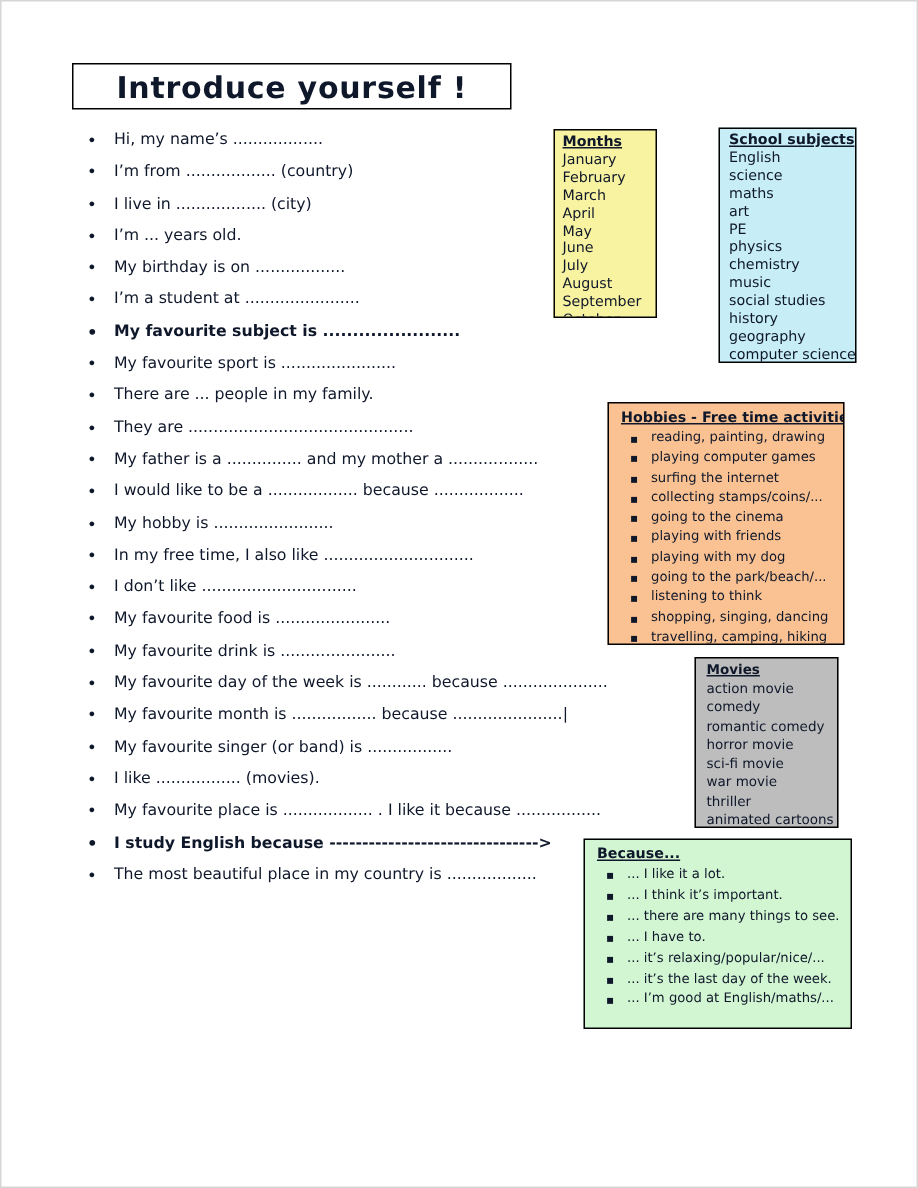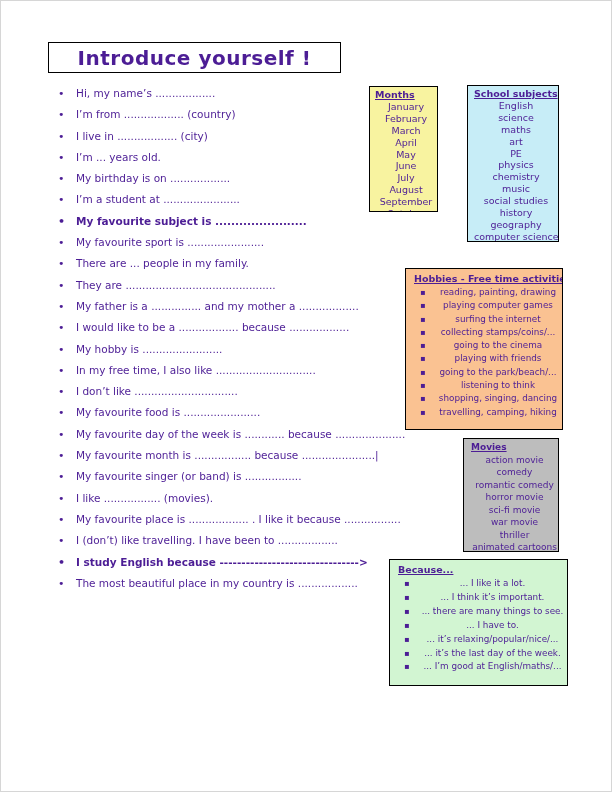--- a/index.html
+++ b/index.html
@@ -3,21 +3,21 @@
 <meta charset="utf-8">
 <style>
   html,body { margin:0; padding:0; background:#ffffff; }
   .page {
     position: relative;
     width: 612px; height: 792px;
     background: #ffffff;
     border: 1px solid #d6d6d6;
     box-sizing: border-box;
     font-family: "DejaVu Sans", "Liberation Sans", sans-serif;
-    color: #4c1d95;
+    color: #0f172a;
     overflow: hidden;
   }
   .title-box {
     position: absolute; left: 47px; top: 41px;
     width: 293px; height: 31px;
     border: 1.5px solid #000;
     display: flex; align-items: center; justify-content: center;
     font-weight: bold; font-size: 20px; letter-spacing: 0.5px;
     box-sizing: border-box;
   }
@@ -43,21 +43,21 @@
     position: absolute;
     border: 1px solid #000;
     box-sizing: border-box;
     overflow: hidden;
   }
   .box-title {
     font-weight: bold;
     text-decoration: underline;
     white-space: nowrap;
   }
-  .box ul { margin: 0; padding: 0; list-style: none; text-align: center; }
+  .box ul { margin: 0; padding: 0; list-style: none; }
   .box li { white-space: nowrap; }
 
   .box-months { left: 368px; top: 85px; width: 69px; height: 126px;
     padding: 2px 0 0 5px; font-size: 9.5px; line-height: 11.9px; }
   .box-subjects { left: 466px; top: 84px; width: 92px; height: 157px;
     padding: 2px 0 0 6px; font-size: 9.5px; line-height: 11.9px; }
 
   .box-hobbies { left: 404px; top: 267px; width: 158px; height: 162px;
     padding: 3px 0 0 8px; font-size: 8.8px; line-height: 13.3px; }
   .box-hobbies .box-title { font-size: 9.5px; line-height: 14px; }
@@ -115,32 +115,32 @@
       <li class="prompt">I would like to be a .................. because ..................</li>
 
       <li class="prompt">My hobby is ........................</li>
 
       <li class="prompt">In my free time, I also like ..............................</li>
 
       <li class="prompt">I don’t like ...............................</li>
 
       <li class="prompt">My favourite food is .......................</li>
 
+      <li class="prompt">My favourite drink is .......................</li>
 
       <li class="prompt">My favourite day of the week is ............ because .....................</li>
 
       <li class="prompt">My favourite month is ................. because ......................|</li>
 
       <li class="prompt">My favourite singer (or band) is .................</li>
 
       <li class="prompt">I like ................. (movies).</li>
 
       <li class="prompt">My favourite place is ..................  . I like it because .................</li>
 
-      <li class="prompt">I (don’t) like travelling. I have been to ..................</li>
 
       <li class="prompt bold">I study English because --------------------------------&gt;</li>
 
       <li class="prompt">The most beautiful place in my country is ..................</li>
     </ul>
 
   <div class="box box-months" style="background: rgb(248, 243, 160);">
     <div class="box-title">Months</div>
     <ul>
 
@@ -163,21 +163,21 @@
         <li>September</li>
 
         <li>October</li>
 
         <li>November</li>
 
         <li>December</li>
       </ul>
   </div>
 
-  <div class="box box-subjects" style="background: rgb(199, 237, 247);">
+  <div class="box box-subjects" style="background: rgb(199, 237, 247); margin-left: 12px;">
     <div class="box-title">School subjects</div>
     <ul>
 
         <li>English</li>
 
         <li>science</li>
 
         <li>maths</li>
 
         <li>art</li>
@@ -209,20 +209,21 @@
         <li>playing computer games</li>
 
         <li>surfing the internet</li>
 
         <li>collecting stamps/coins/...</li>
 
         <li>going to the cinema</li>
 
         <li>playing with friends</li>
 
+        <li>playing with my dog</li>
 
         <li>going to the park/beach/...</li>
 
         <li>listening to think</li>
 
         <li>shopping, singing, dancing</li>
 
         <li>travelling, camping, hiking</li>
       </ul>
   </div>

